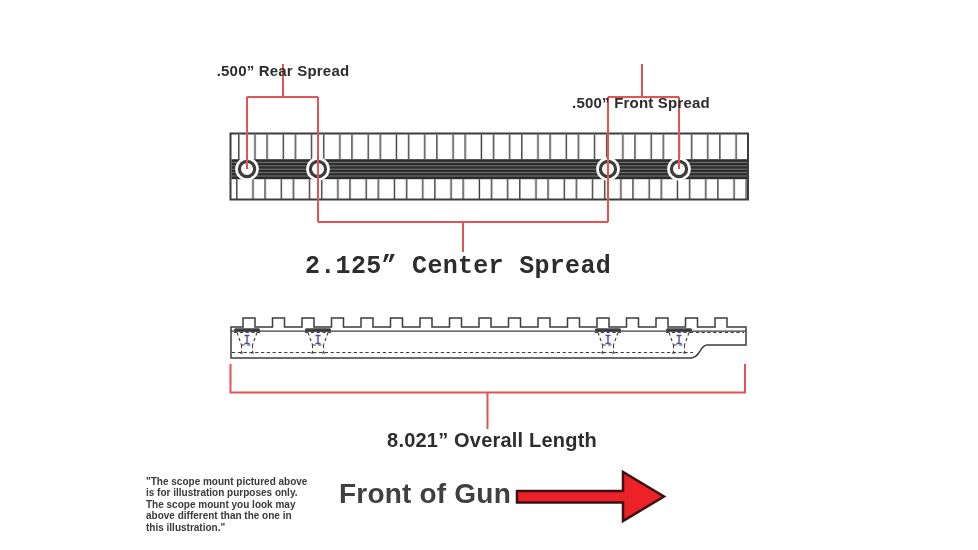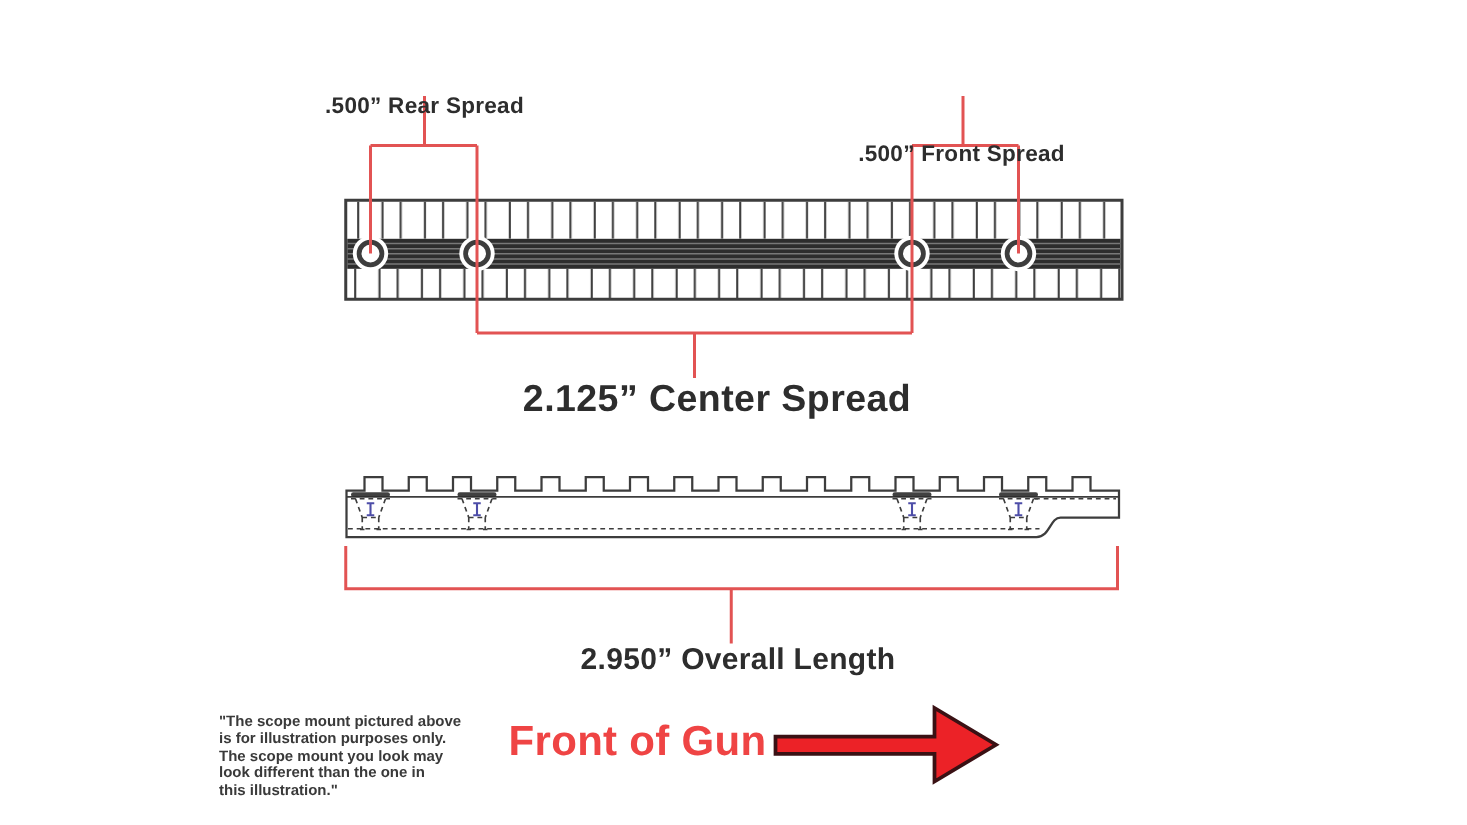--- a/index.html
+++ b/index.html
@@ -14,21 +14,21 @@
   html,body{margin:0;padding:0;background:#fff;}
   .canvas{
     position:relative;width:978px;height:550px;background:#fff;overflow:hidden;
     font-family:"Liberation Sans",sans-serif;font-weight:bold;color:var(--text-dark);
   }
   .canvas svg{position:absolute;left:0;top:0;}
   .lbl{position:absolute;white-space:nowrap;font-weight:bold;}
   .lbl.small{font-size:15px;letter-spacing:.2px;}
   .lbl.center-spread{font-size:25px;letter-spacing:.3px;}
   .lbl.overall{font-size:20px;letter-spacing:.2px;}
-  .lbl.fog{font-size:28px;color:#ef4444;letter-spacing:.2px;}
+  .lbl.fog{font-size:28px;color:#404040;letter-spacing:.2px;}
   .ctr{transform:translateX(-50%);}
   .disclaimer{position:absolute;font-size:10px;line-height:11.4px;color:#3a3a3a;font-weight:bold;}
   
   .outline{fill:none;stroke:var(--line-gray);stroke-width:2;}
   .slotline{stroke:var(--line-gray);stroke-width:1.4;}
   .thin{fill:none;stroke:var(--line-gray);stroke-width:1.2;}
   .profile{fill:#ffffff;stroke:var(--line-gray);stroke-width:1.5;stroke-linejoin:miter;}
   .red{fill:none;stroke:var(--dimension-red);stroke-width:2;}
   .dash{fill:none;stroke:var(--line-gray);stroke-width:1.1;stroke-dasharray:3.2,2.6;}
   .band{fill:var(--band-dark);}
@@ -138,25 +138,25 @@
     <g>
       <path class="red" d="M230.5,364 V392.5 H745 V364"></path>
       <path class="red" d="M487.5,392.5 V429"></path>
     </g>
 
     <polygon class="arrow" points="517,491 623,491 623,472 664,496.5 623,521 623,502.5 517,502.5"></polygon>
   </svg>
 
   <div class="lbl small ctr" style="left:283px;top:62px;">.500” Rear Spread</div>
   <div class="lbl small ctr" style="left:641px;top:46px;margin-top:48px;">.500” Front Spread</div>
-  <div class="lbl center-spread ctr" style="left:478px;top:252px;">2.125” Center Spread</div>
-  <div class="lbl overall ctr" style="left:492px;top:429px;">2.950” Overall Length</div>
+  <div class="lbl center-spread ctr" style="left:458px;top:252px;font-family:Liberation Mono, monospace;">2.125” Center Spread</div>
+  <div class="lbl overall ctr" style="left:492px;top:429px;">8.021” Overall Length</div>
   <div class="lbl fog ctr" style="left:425px;top:478px;">Front of Gun</div>
 
   <div class="disclaimer" style="left:146px;top:476px;">
     <div>"The scope mount pictured above</div>
     <div>is for illustration purposes only.</div>
     <div>The scope mount you look may</div>
-    <div>look different than the one in</div>
+    <div>above different than the one in</div>
     <div>this illustration."</div>
   </div>
 
 </div>
 
 </body></html>

